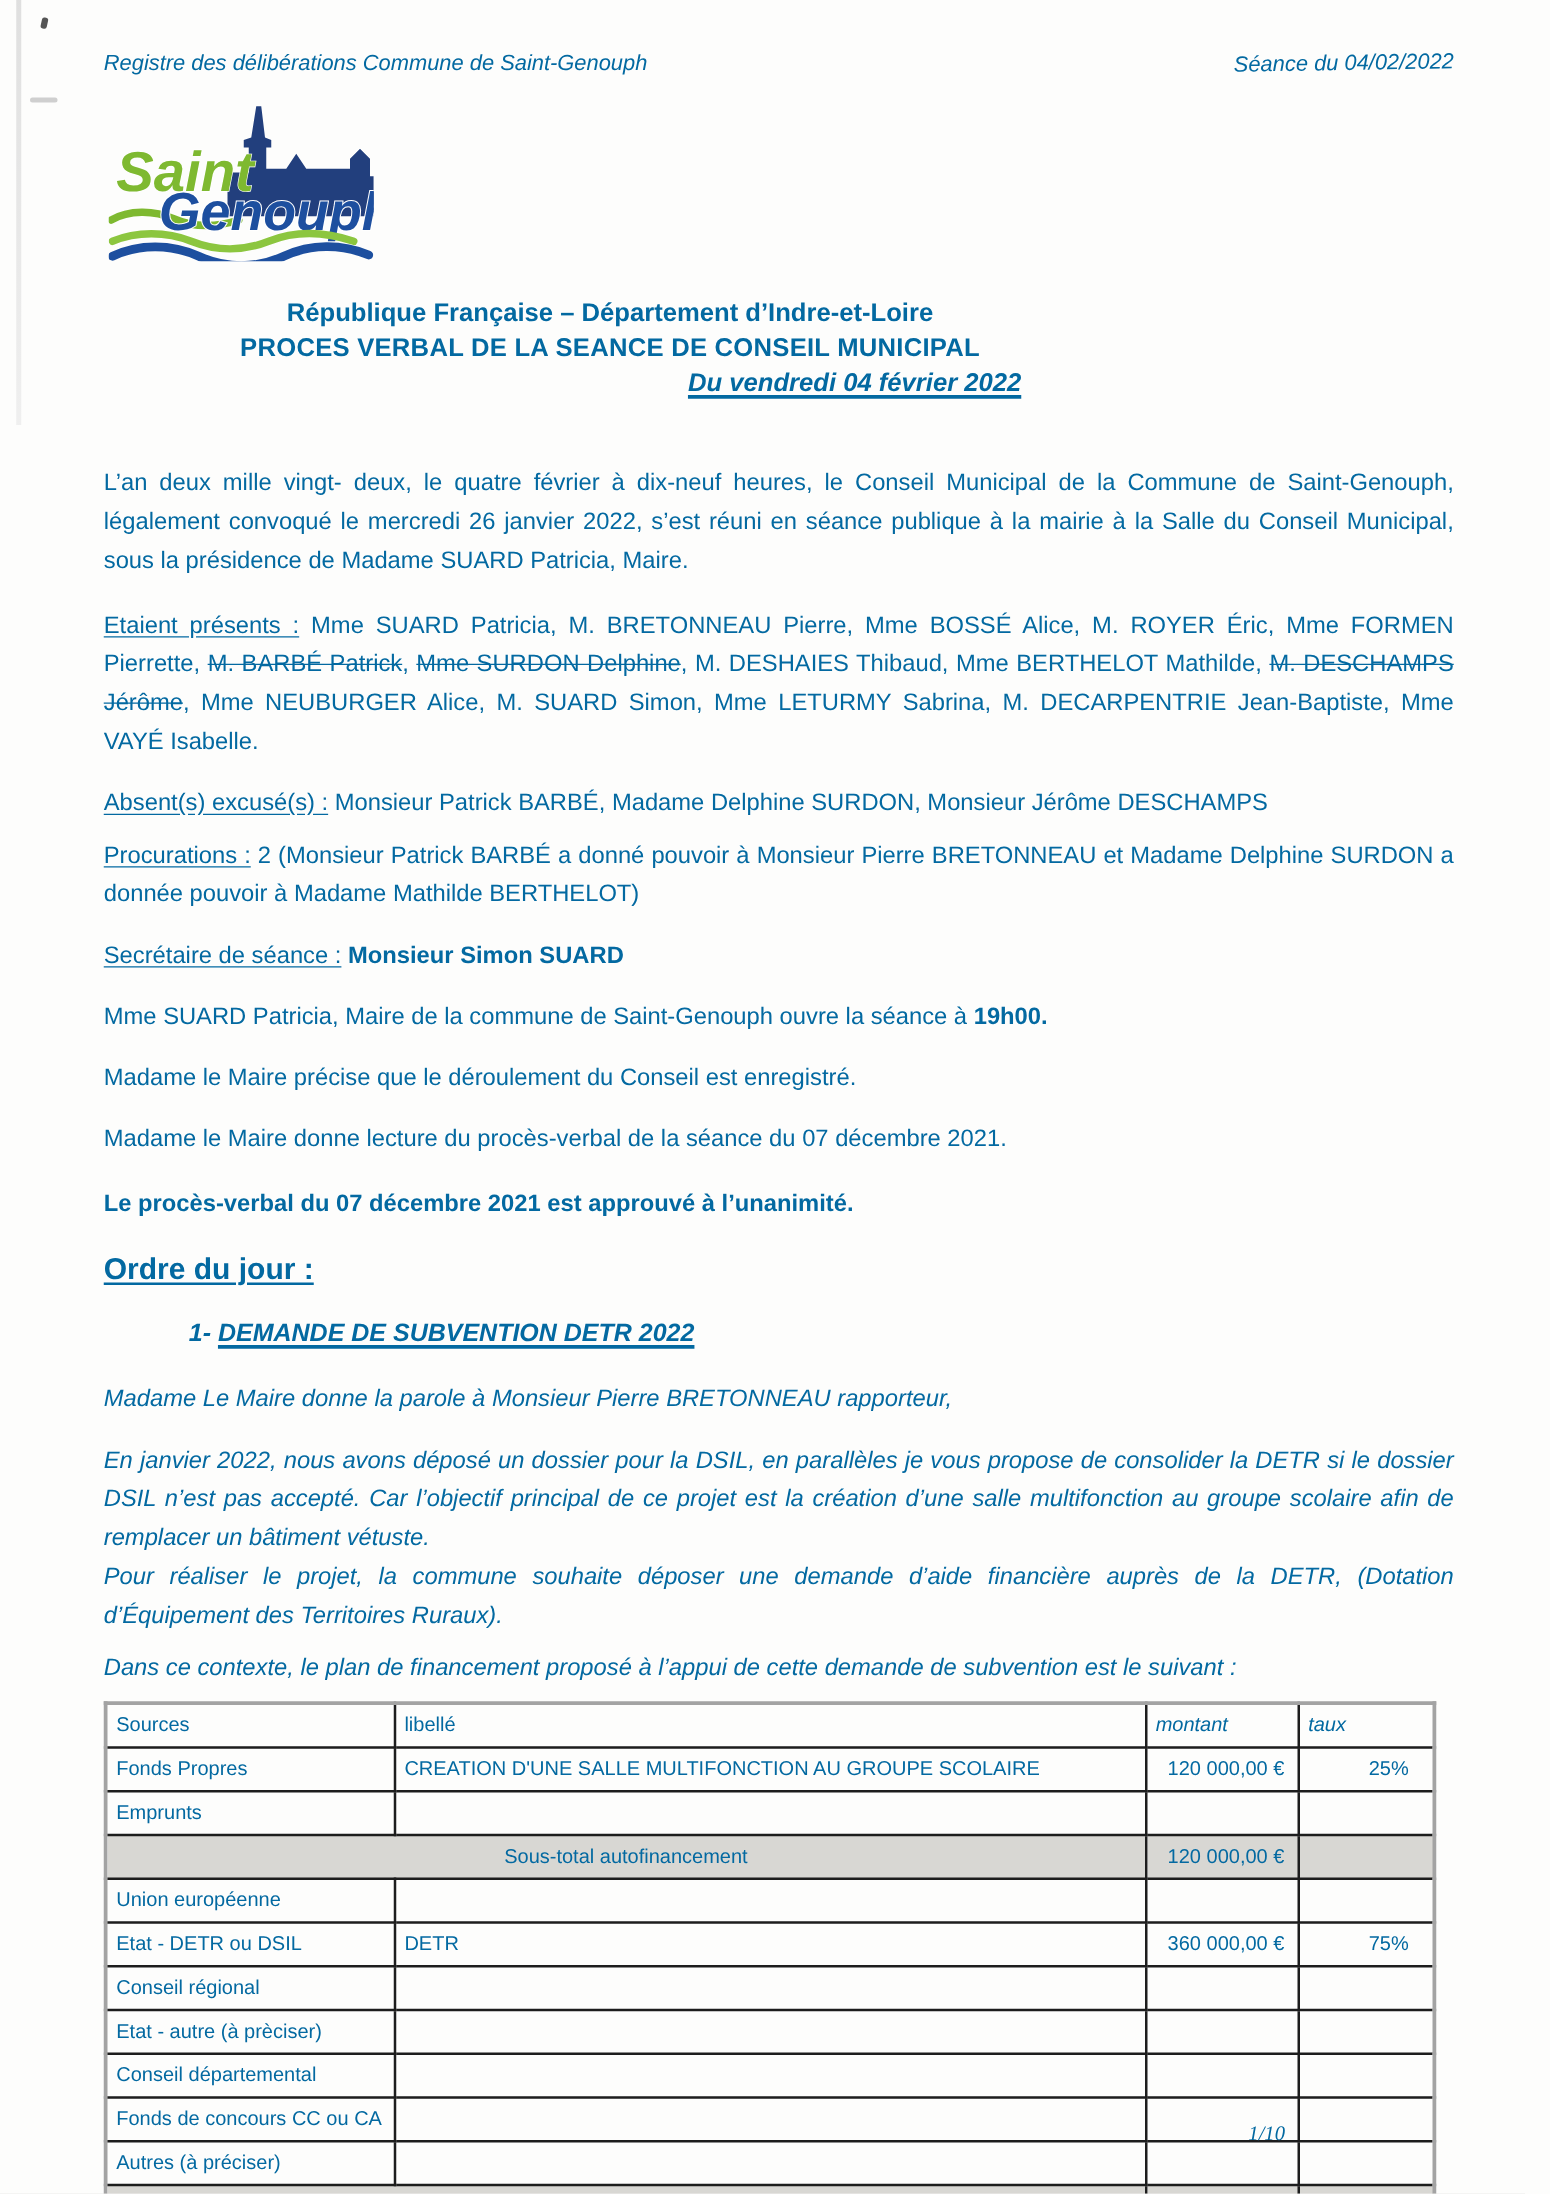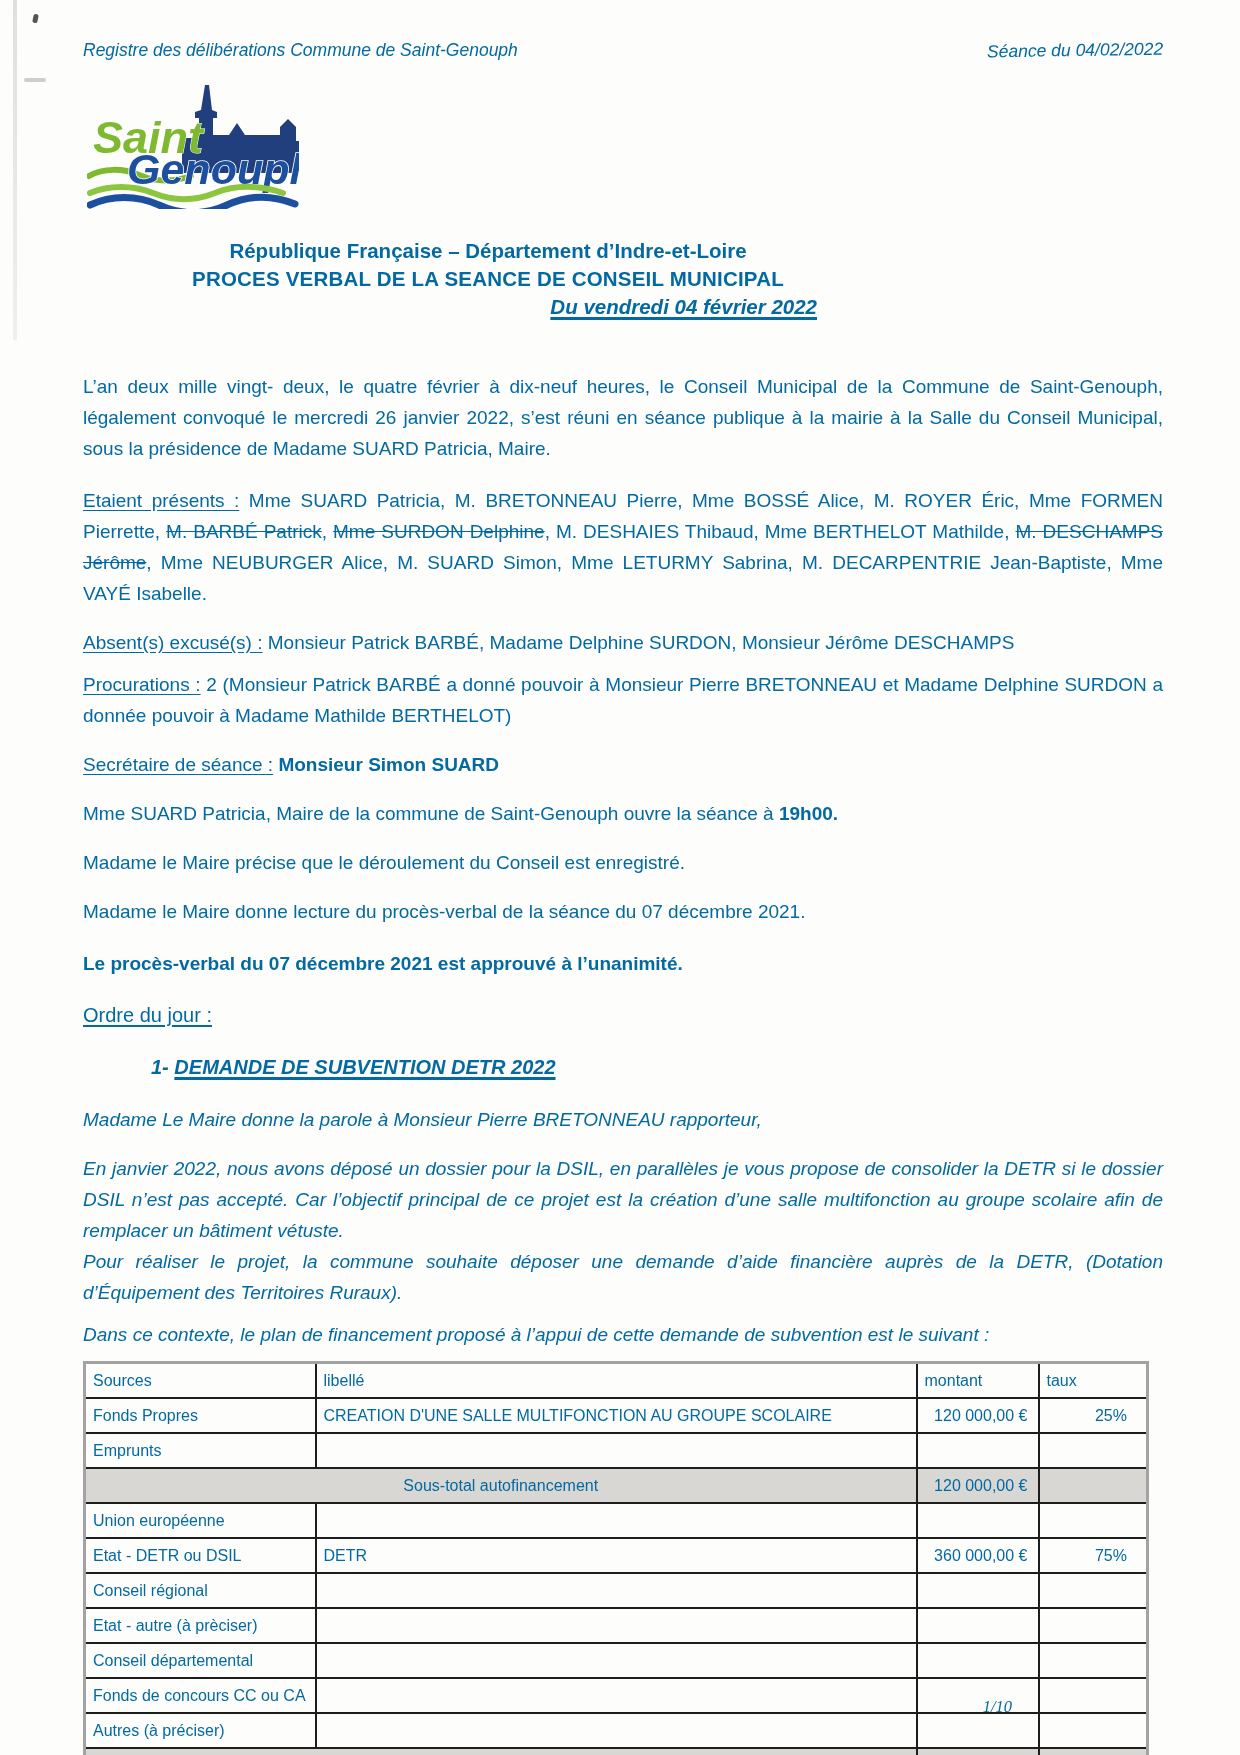--- a/index.html
+++ b/index.html
@@ -31,21 +31,21 @@
   .titleblock .t3 span{text-decoration:underline;text-decoration-thickness:2.5px;text-underline-offset:3px;}
 
   .bodytext{font-size:19px;line-height:31px;text-align:justify;}
   .bodytext p{margin:0 0 18px 0;}
   p.gap-lg{margin-bottom:21px;}
   p.gap-sm{margin-bottom:11px;}
   .ul{text-decoration:underline;text-underline-offset:3px;}
   .strike{text-decoration:line-through;}
   .bold{font-weight:bold;margin-top:34px;}
   .h-approuve{font-weight:bold;}
-  .h-ordre{font-weight:normal;font-size:20px;}
+  .h-ordre{font-weight:bold;font-size:24px;}
   .h-ordre .ul{text-decoration-thickness:2px;}
   .h-item{font-weight:bold;font-style:italic;font-size:20px;margin-left:68px !important;}
   .h-item .ul{text-decoration-thickness:2.5px;}
   .italic{font-style:italic;}
 
   table.fin{
     border-collapse:collapse;
     width:1063px;
     border:3px solid #a3a3a3;
     font-size:16px;
@@ -57,22 +57,22 @@
     padding:1px 7px;
     height:23.6px;
     overflow:hidden;
     white-space:nowrap;
     vertical-align:middle;
   }
   table.fin tr.sub td{background:#d8d7d3;}
   table.fin td.c-sublabel{text-align:center;}
   table.fin td.c-mont{text-align:right;padding-right:10px;}
   table.fin td.c-taux{text-align:right;padding-right:19px;}
-  table.fin td.hdr-mont,table.fin td.hdr-taux{text-align:left;}
-  .footer-page{position:absolute;top:1697px;right:228px;font-style:italic;font-size:16.5px;font-family:"Liberation Serif","DejaVu Serif",serif;}
+  table.fin td.hdr-mont,table.fin td.hdr-taux{text-align:left;font-style:italic;}
+  .footer-page{position:absolute;top:1697px;right:212px;font-style:italic;font-size:16.5px;font-family:"Liberation Serif","DejaVu Serif",serif;}
 </style>
 </head>
 <body>
 
 <div class="page">
 
   <div class="scan-streak"></div>
   <div class="scan-dot"></div>
   <div class="scan-smudge"></div>
 

